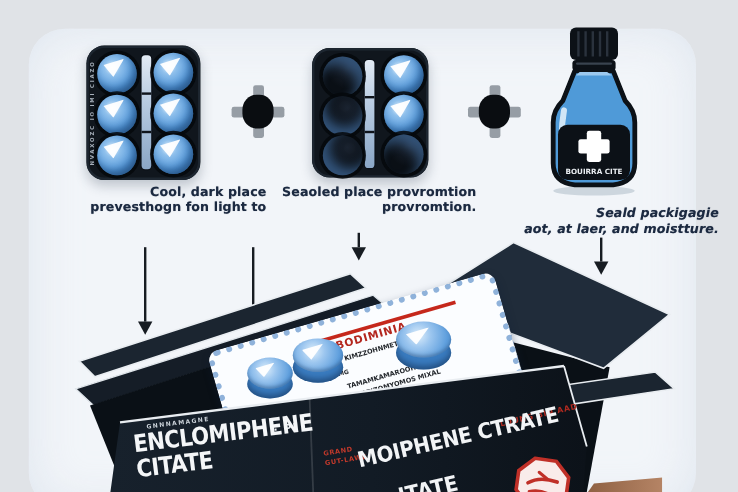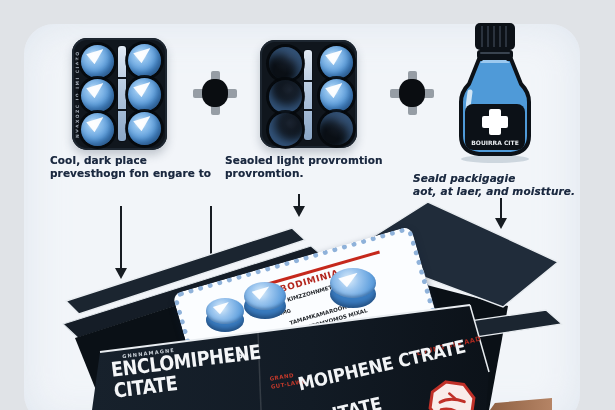--- a/index.html
+++ b/index.html
@@ -47,21 +47,21 @@
   }
 
   
   .plus { position:absolute; width:44px; height:44px; }
   .plus .h { position:absolute; left:0; top:18px; width:44px; height:9px; background:#969da5; border-radius:2px; }
   .plus .v { position:absolute; left:18px; top:0; width:9px; height:44px; background:#969da5; border-radius:2px; }
   .plus .dot { position:absolute; left:9px; top:8px; width:26px; height:28px; background:#0a0d11; border-radius:45%; }
 
   
   .caption {
-    position:absolute; text-align:left; font-weight:bold;
+    position:absolute; text-align:right; font-weight:bold;
     font-size:10.5px; line-height:13px; color:#1b2940; letter-spacing:.1px;
     text-shadow:0 0 .6px rgba(27,41,64,.55);
   }
 
   
   .arrow { position:absolute; display:flex; flex-direction:column; align-items:center; width:12px; }
   .arrow .shaft { width:2px; background:#171c22; }
   .arrow .head  { width:0; height:0; border-left:6px solid transparent; border-right:6px solid transparent; border-top:11px solid #171c22; }
 
   
@@ -178,24 +178,24 @@
     <rect x="20" y="86" width="60" height="46" rx="8" fill="#0c1117"></rect>
     <g>
       <rect x="44" y="91" width="12" height="26" rx="2" fill="#ffffff"></rect>
       <rect x="37" y="98" width="26" height="12" rx="2" fill="#ffffff"></rect>
     </g>
     <text x="50" y="127" font-size="6" font-weight="bold" fill="#e8ecf0" text-anchor="middle">BOUIRRA CITE</text>
   </svg>
 
   <div class="caption" style="left:50px;top:154px;width:172px;">
     <div>Cool, dark place</div>
-    <div>prevesthogn fon engare to</div>
+    <div>prevesthogn fon light to</div>
   </div>
   <div class="caption" style="left:225px;top:154px;width:172px;">
-    <div>Seaoled light provromtion</div>
+    <div>Seaoled place provromtion</div>
     <div>provromtion.</div>
   </div>
   <div class="caption" style="left:413px;top:172px;width:186px;font-style:italic;">
     <div>Seald packigagie</div>
     <div>aot, at laer, and moistture.</div>
   </div>
 
   <svg class="boxsvg" style="z-index:3" width="615" height="410" viewBox="0 0 615 410">
     <polygon points="66,301 292,228 305,240 79,314" fill="#1b2530" stroke="#e9edf1" stroke-width="1.4"></polygon>
     <polygon points="63,324 311,246 325,258 78,338" fill="#151d27" stroke="#dfe5ea" stroke-width="1.1"></polygon>

